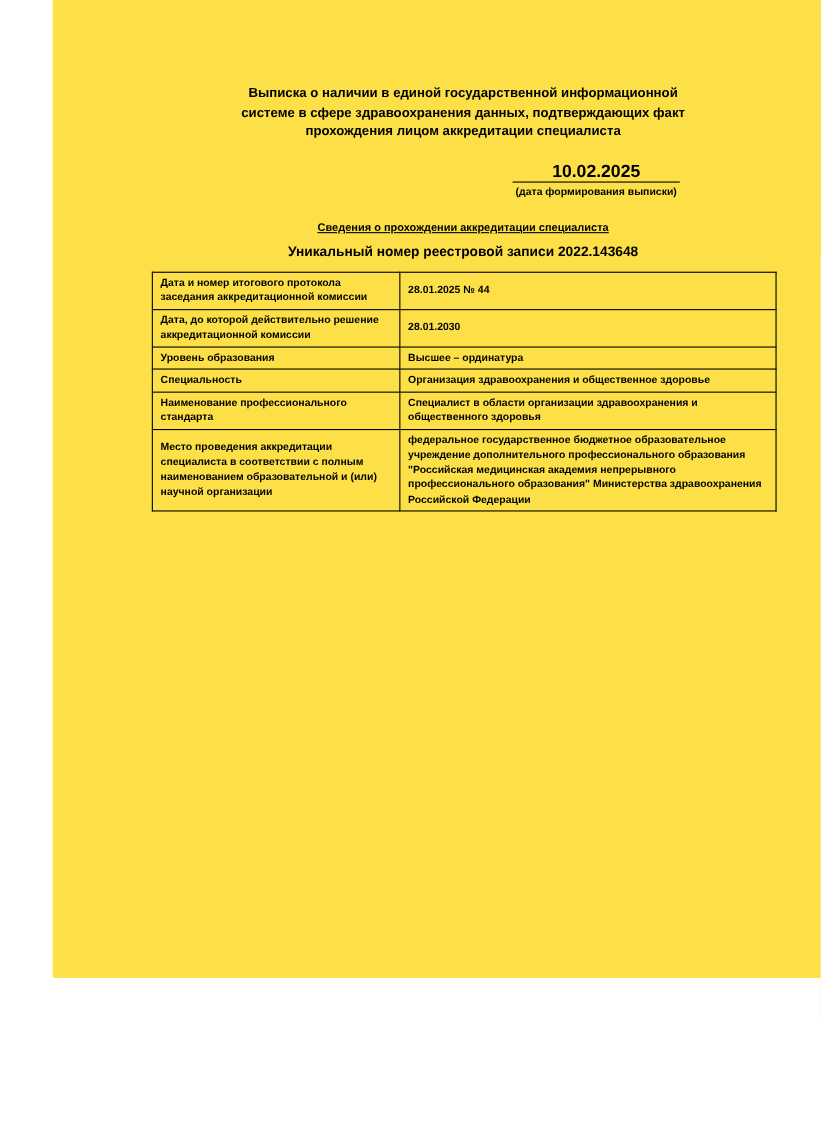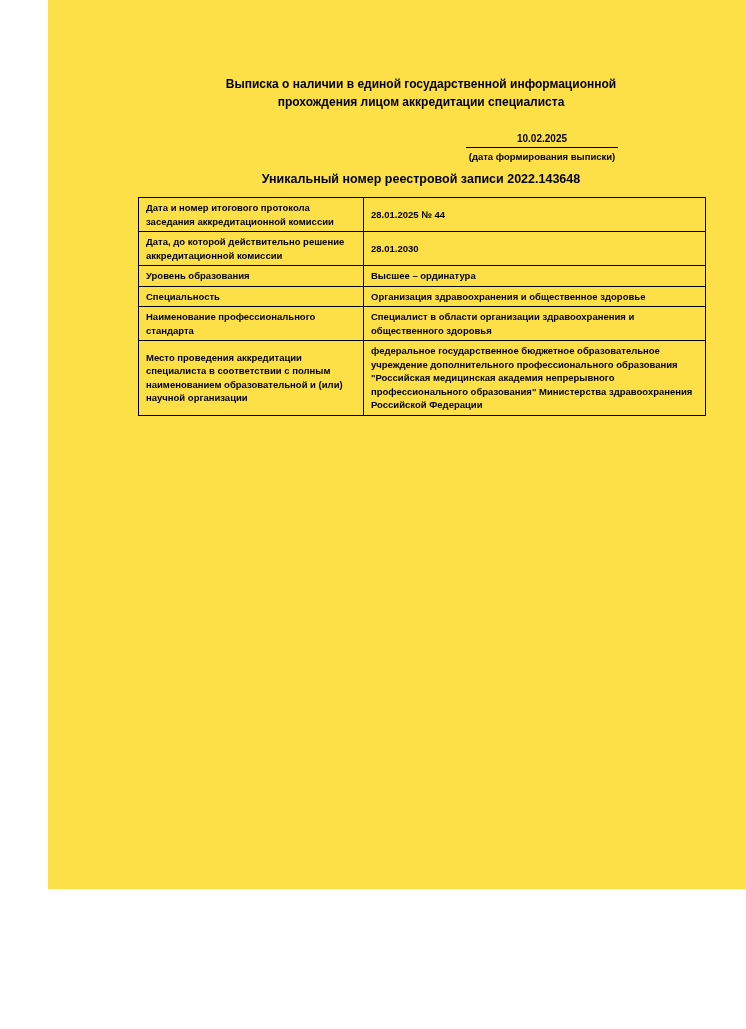--- a/index.html
+++ b/index.html
@@ -24,21 +24,21 @@
     font-size: 12px;
     line-height: 17.5px;
   }
   .date-block {
     width: 152px;
     margin: 21px 86px 0 auto;
     text-align: center;
   }
   .date-value {
     display: block;
-    font-size: 10px;
+    font-size: 16px;
     line-height: 14px;
     border-bottom: 1.5px solid #000000;
     padding-bottom: 1px;
   }
   .date-caption {
     display: block;
     font-size: 9.5px;
     line-height: 13px;
     margin-top: 2px;
     white-space: nowrap;
@@ -77,29 +77,31 @@
   td.col-label { width: 225px; }
   td.col-value { width: 342px; }
 </style>
 </head>
 <body>
 
 <div class="page">
 
   <div class="doc-title">
     <div>Выписка о наличии в единой государственной информационной</div>
+    <div>системе в сфере здравоохранения данных, подтверждающих факт</div>
     <div>прохождения лицом аккредитации специалиста</div>
   </div>
 
   <div class="date-block">
     <span class="date-value">10.02.2025</span>
     <span class="date-caption">(дата формирования выписки)</span>
   </div>
 
 
+  <div class="section-heading">Сведения о прохождении аккредитации специалиста</div>
 
   <div class="registry-heading">Уникальный номер реестровой записи 2022.143648</div>
 
   <table class="acc-table">
     <tbody>
       <tr>
         <td class="col-label">Дата и номер итогового протокола заседания аккредитационной комиссии</td>
         <td class="col-value">28.01.2025 № 44</td>
       </tr>
       <tr>

